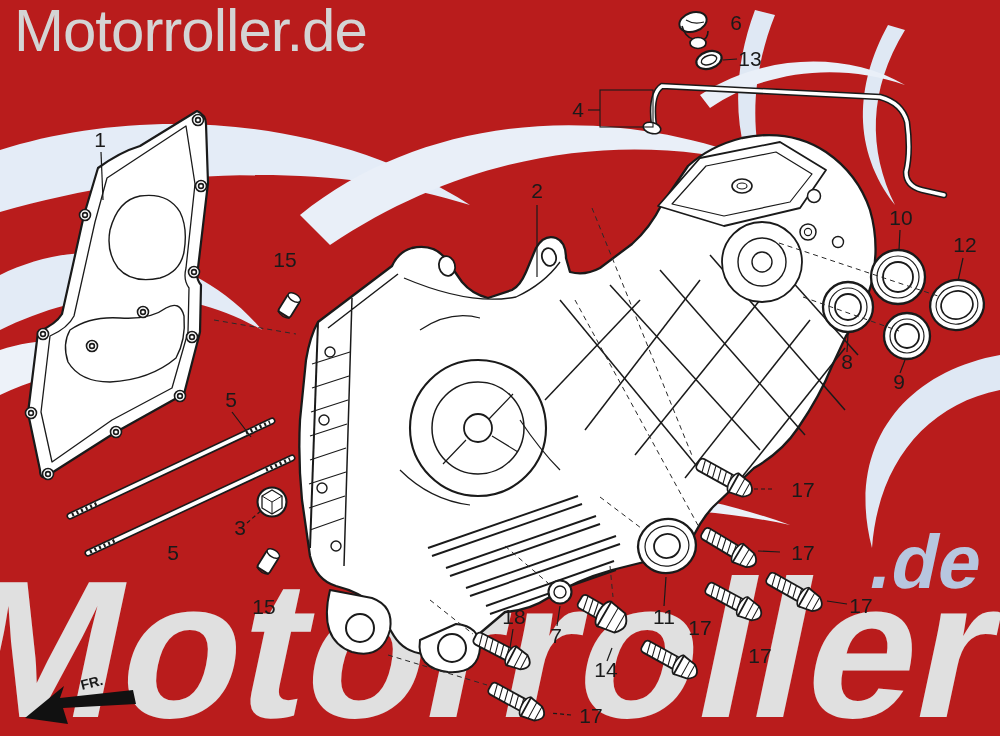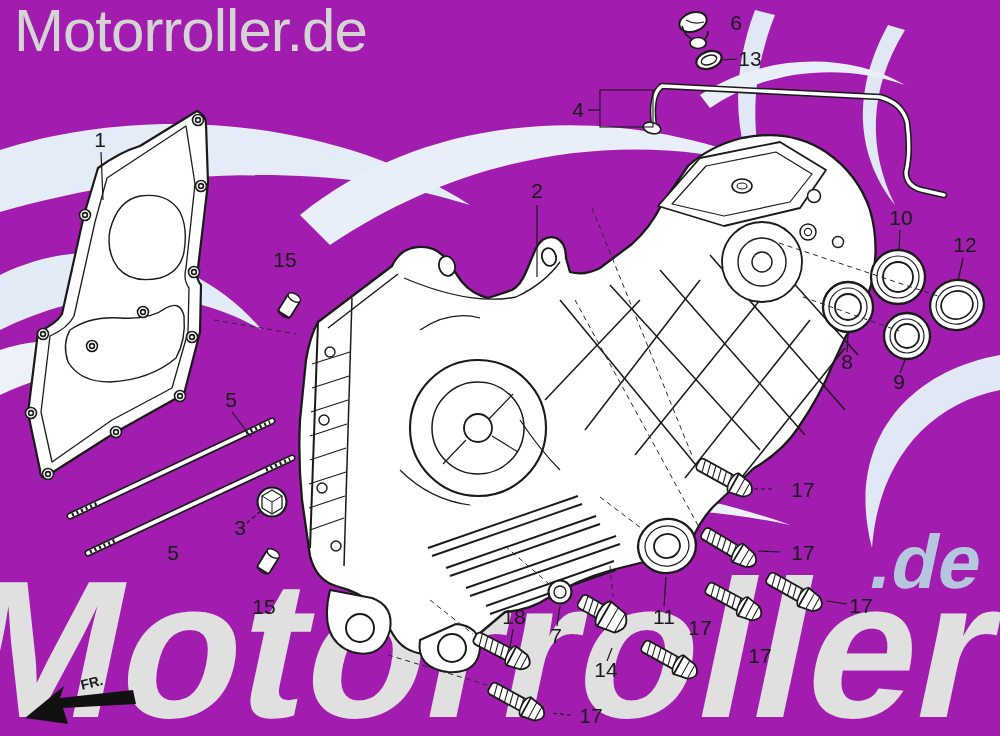--- a/index.html
+++ b/index.html
@@ -1,17 +1,17 @@
 <!DOCTYPE html>
 <html><head>
 <meta charset="utf-8">
 <style>
   html,body{margin:0;padding:0;background:#fff;}
   #canvas{
-    position:relative;width:1000px;height:736px;overflow:hidden;background:#a21caf;
+    position:relative;width:1000px;height:736px;overflow:hidden;background:#b91c1c;
     font-family:"Liberation Sans", sans-serif;
   }
   .wm-top{
     position:absolute;left:14px;top:-4px;
     font-size:60px;font-weight:400;letter-spacing:-1px;color:#d4d4d4;
     white-space:nowrap;user-select:none;
   }
   .wm-bottom{
     position:absolute;left:-38px;top:552px;
     font-size:196px;font-weight:bold;color:#e0e0e0;

